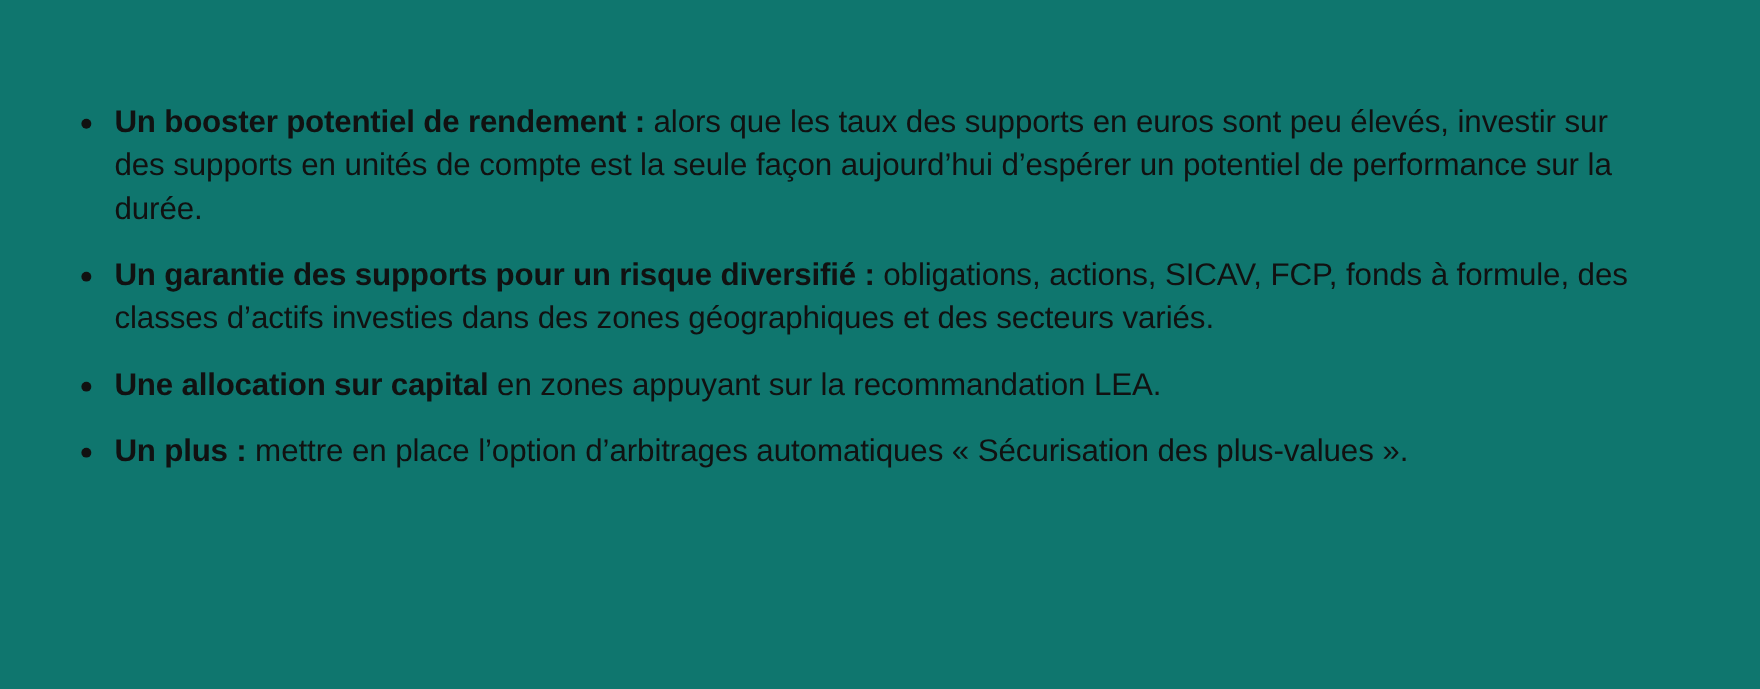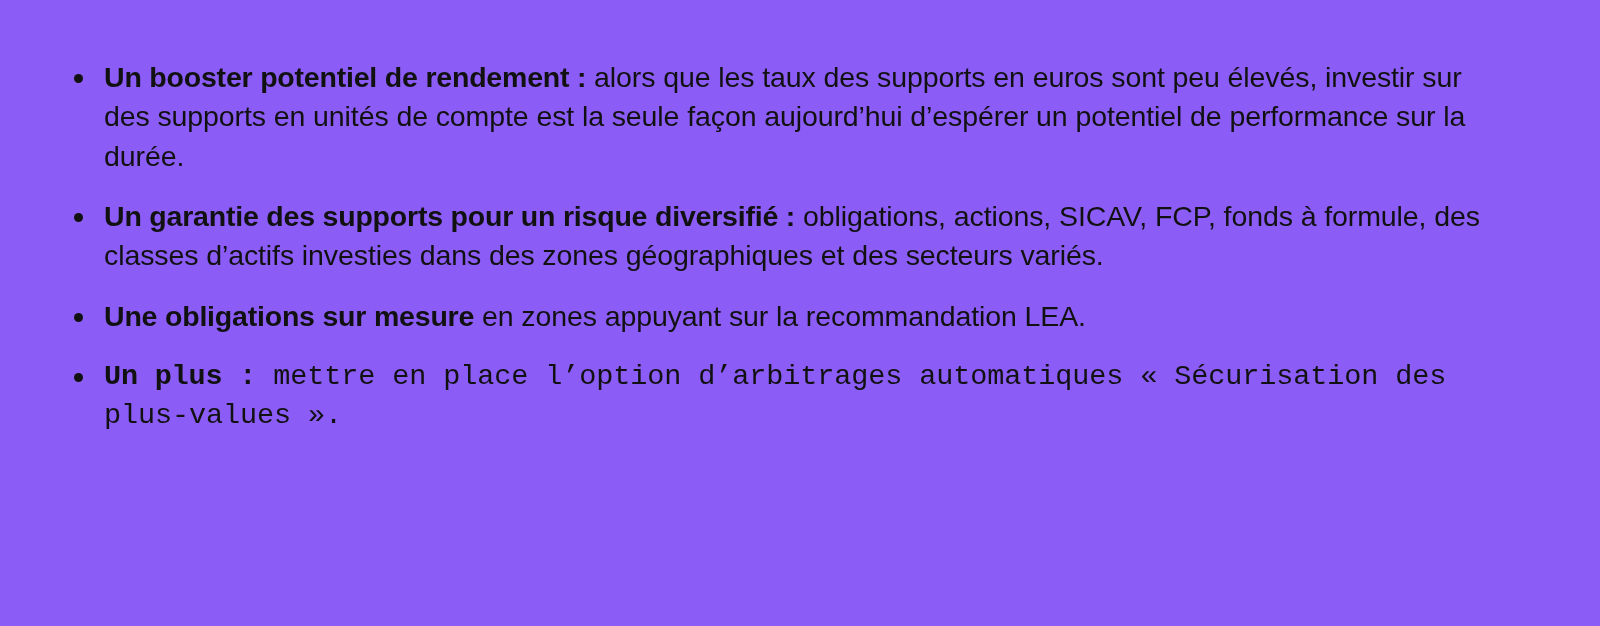--- a/index.html
+++ b/index.html
@@ -11,41 +11,40 @@
     height: 626px;
     background: #ffffff;
     font-family: "Liberation Sans", sans-serif;
     color: #111111;
     overflow: hidden;
   }
   .page {
     box-sizing: border-box;
     width: 1600px;
     height: 626px;
-    padding: 58px 100px 0 72px;
-    background: #8b5cf6;
+    padding: 92px 100px 0 72px;
+    background: #0f766e;
   }
   ul.bullet-list {
     list-style: none;
     margin: 0;
     padding: 0;
   }
   li.bullet-item {
     position: relative;
     padding-left: 32px;
     margin-bottom: 21px;
     font-size: 28.5px;
     line-height: 1.38;
     letter-spacing: -0.1px;
     color: #111111;
     max-width: 1430px;
   }
   li.bullet-item:last-child {
     margin-bottom: 0;
-    font-family: Liberation Mono, monospace;
   }
   li.bullet-item .dot {
     position: absolute;
     left: 2px;
     top: 0.56em;
     width: 9px;
     height: 9px;
     border-radius: 50%;
     background: #111111;
   }
@@ -65,20 +64,20 @@
     <li class="bullet-item">
       <span class="dot"></span>
       <span class="lead">Un booster potentiel de rendement :</span><span class="rest"> alors que les taux des supports en euros sont peu élevés, investir sur des supports en unités de compte est la seule façon aujourd’hui d’espérer un potentiel de performance sur la durée.</span>
     </li>
     <li class="bullet-item">
       <span class="dot"></span>
       <span class="lead">Un garantie des supports pour un risque diversifié :</span><span class="rest"> obligations, actions, SICAV, FCP, fonds à formule, des classes d’actifs investies dans des zones géographiques et des secteurs variés.</span>
     </li>
     <li class="bullet-item">
       <span class="dot"></span>
-      <span class="lead">Une obligations sur mesure</span><span class="rest"> en zones appuyant sur la recommandation LEA.</span>
+      <span class="lead">Une allocation sur capital</span><span class="rest"> en zones appuyant sur la recommandation LEA.</span>
     </li>
     <li class="bullet-item">
       <span class="dot"></span>
       <span class="lead">Un plus :</span><span class="rest"> mettre en place l’option d’arbitrages automatiques « Sécurisation des plus-values ».</span>
     </li>
   </ul>
 </div>
 
 </body></html>

